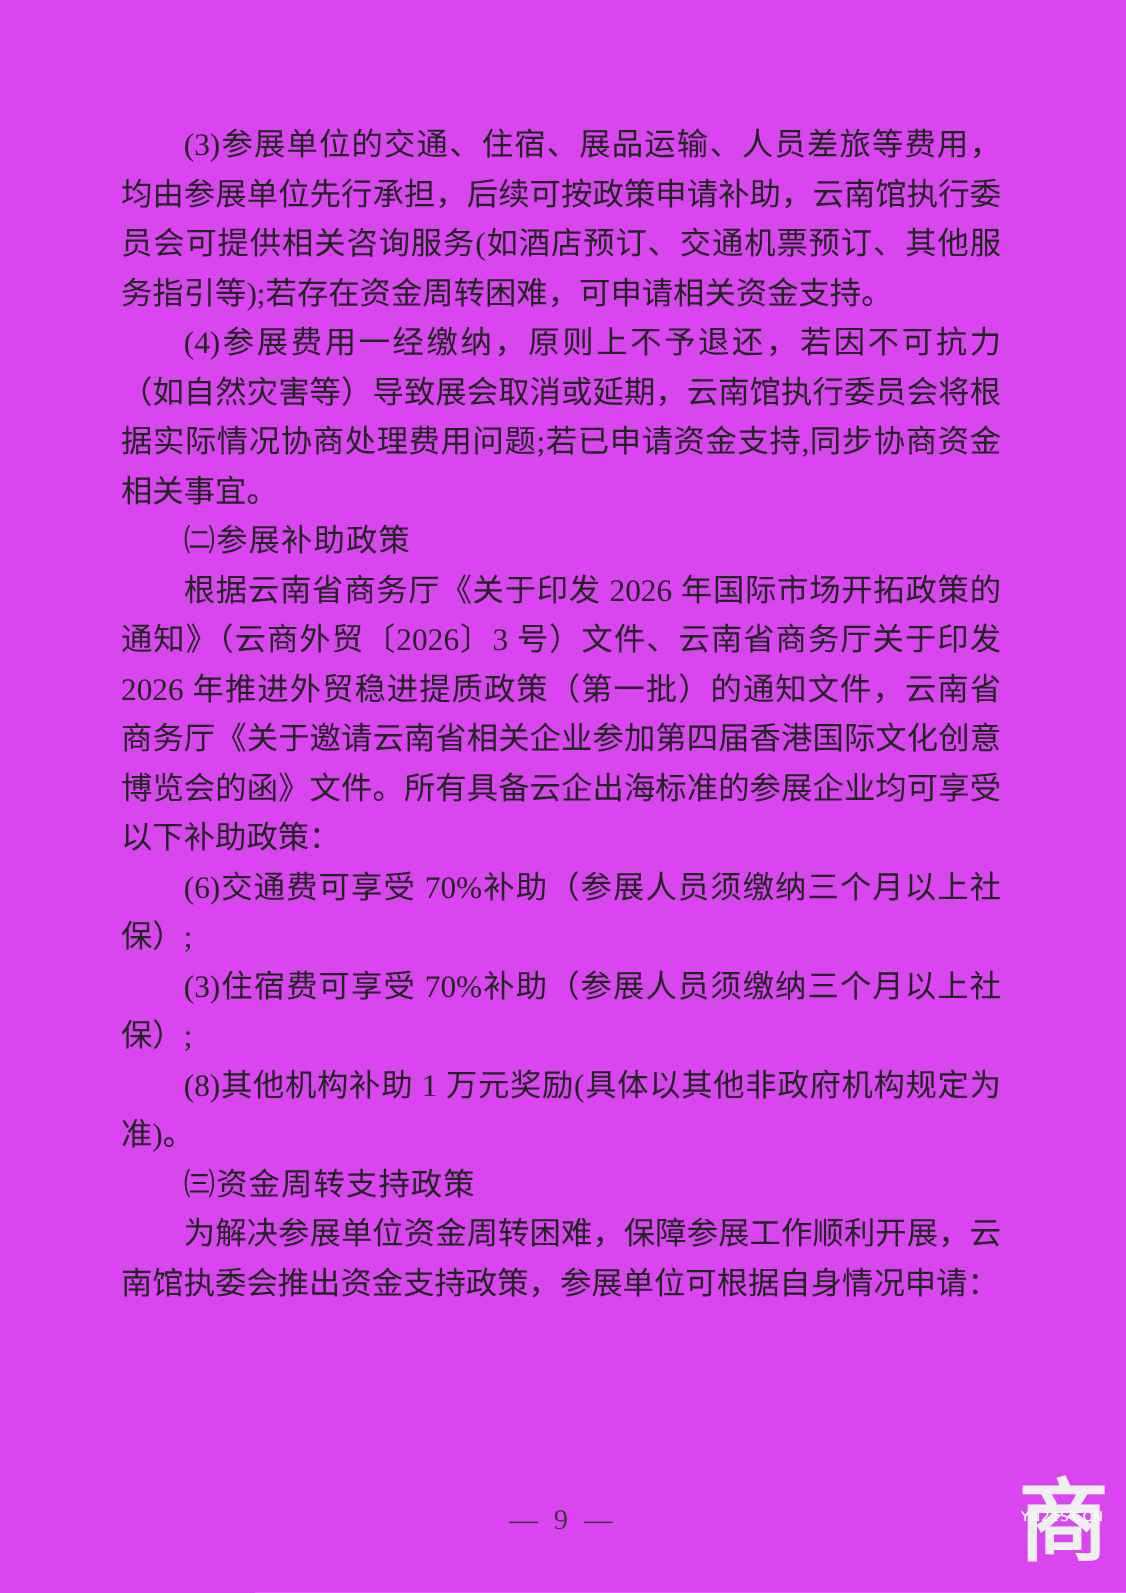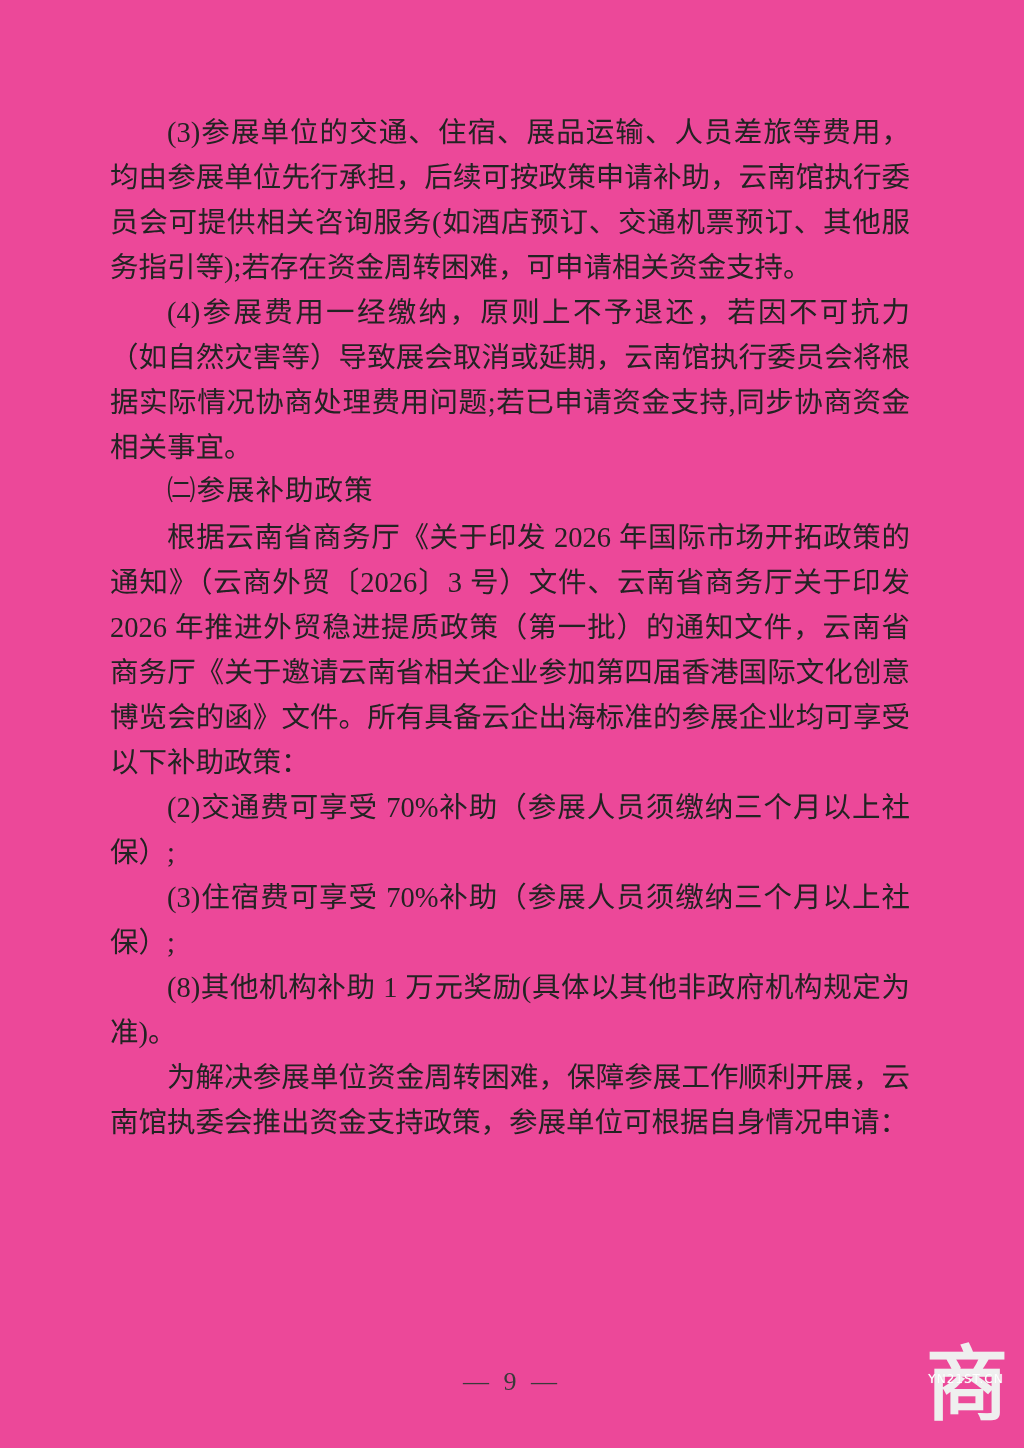--- a/index.html
+++ b/index.html
@@ -10,41 +10,40 @@
     width: 1024px;
     height: 1448px;
     background: #ffffff;
     overflow: hidden;
     font-family: "Liberation Serif", "DejaVu Serif", serif;
   }
   .page {
     position: relative;
     width: 1024px;
     height: 1448px;
-    background: #ec4899;
+    background: #d946ef;
   }
   .content {
     position: absolute;
     left: 110px;
     top: 110px;
     width: 800px;
     color: #232323;
     font-size: 28.5px;
     line-height: 45px;
     text-align: justify;
   }
   .content p {
     margin: 0;
     padding: 0;
     text-indent: 2em;
   }
   .content p.heading {
     font-weight: 500;
     letter-spacing: 1px;
-    font-family: Liberation Mono, monospace;
   }
   .footer {
     position: absolute;
     left: 112px;
     width: 800px;
     top: 1367px;
     text-align: center;
     color: #3a3a3a;
     font-size: 26px;
     letter-spacing: 4px;
@@ -87,23 +86,24 @@
 </head>
 <body>
 
 <div class="page">
 
   <main class="content" id="content">
       <p class="body-para">(3)参展单位的交通、住宿、展品运输、人员差旅等费用，均由参展单位先行承担，后续可按政策申请补助，云南馆执行委员会可提供相关咨询服务(如酒店预订、交通机票预订、其他服务指引等);若存在资金周转困难，可申请相关资金支持。</p>
       <p class="body-para">(4)参展费用一经缴纳，原则上不予退还，若因不可抗力（如自然灾害等）导致展会取消或延期，云南馆执行委员会将根据实际情况协商处理费用问题;若已申请资金支持,同步协商资金相关事宜。</p>
       <p class="heading">㈡参展补助政策</p>
       <p class="body-para">根据云南省商务厅《关于印发 2026 年国际市场开拓政策的通知》（云商外贸〔2026〕3 号）文件、云南省商务厅关于印发 2026 年推进外贸稳进提质政策（第一批）的通知文件，云南省商务厅《关于邀请云南省相关企业参加第四届香港国际文化创意博览会的函》文件。所有具备云企出海标准的参展企业均可享受以下补助政策：</p>
-      <p class="body-para">(2)交通费可享受 70%补助（参展人员须缴纳三个月以上社保）;</p>
+      <p class="body-para">(6)交通费可享受 70%补助（参展人员须缴纳三个月以上社保）;</p>
       <p class="body-para">(3)住宿费可享受 70%补助（参展人员须缴纳三个月以上社保）;</p>
       <p class="body-para">(8)其他机构补助 1 万元奖励(具体以其他非政府机构规定为准)。</p>
+      <p class="heading">㈢资金周转支持政策</p>
       <p class="body-para">为解决参展单位资金周转困难，保障参展工作顺利开展，云南馆执委会推出资金支持政策，参展单位可根据自身情况申请：</p>
     </main>
 
   <footer class="footer">— 9 —</footer>
 
   <div class="watermark">
     <span class="wm-glyph">商</span>
     <span class="wm-text">YN21ST.CN</span>
   </div>
 

